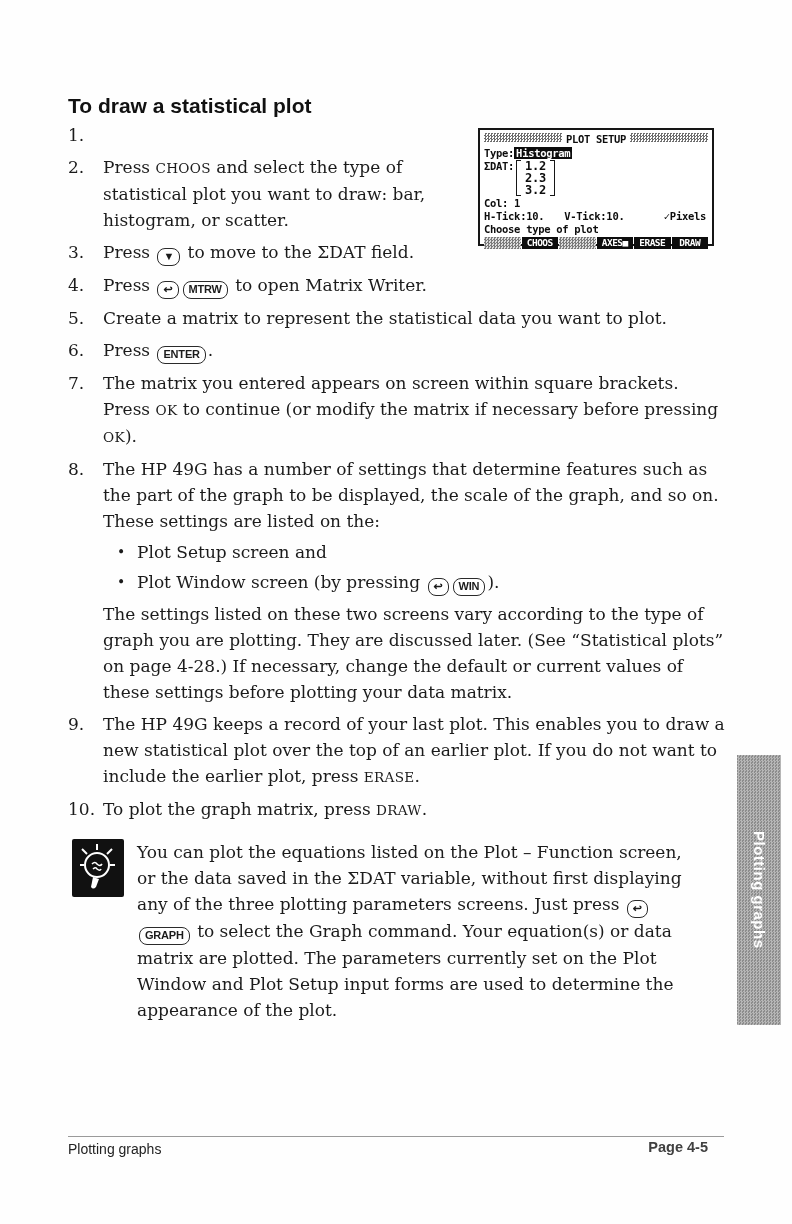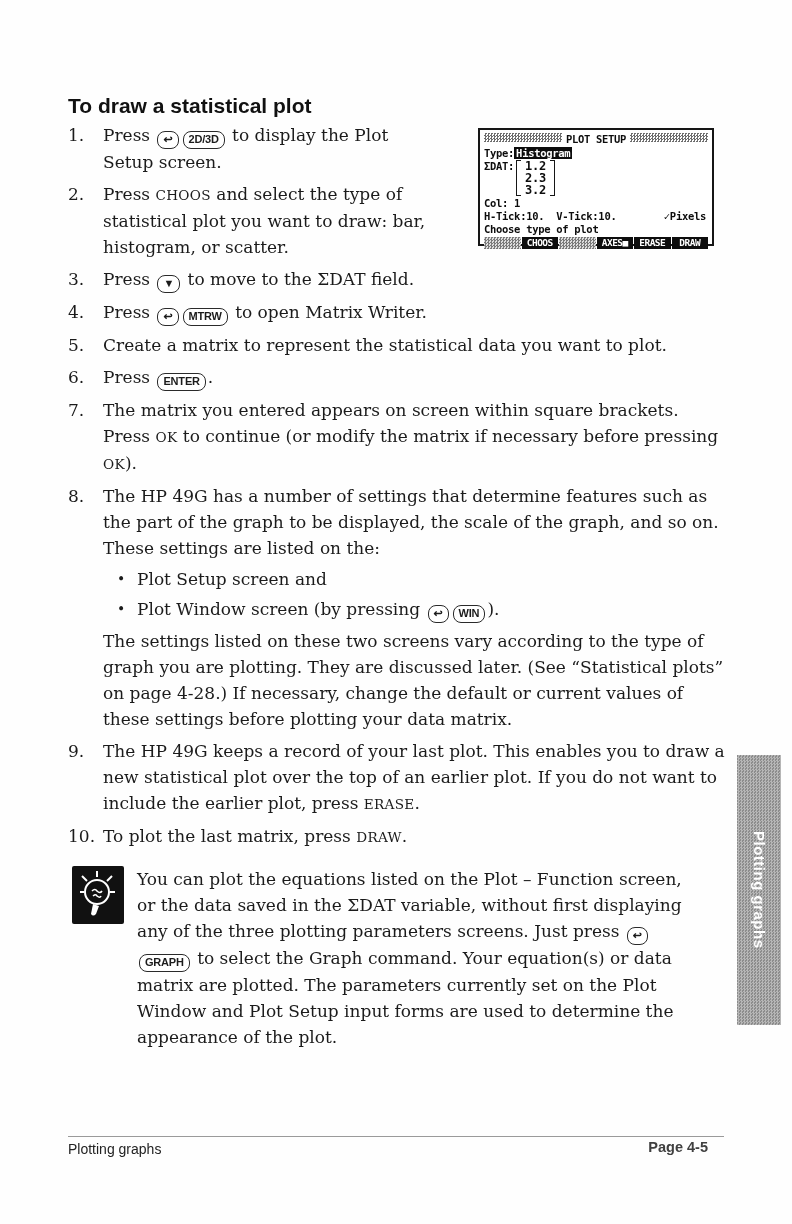--- a/index.html
+++ b/index.html
@@ -30,21 +30,21 @@
   .calc-title .t{padding:0 4px;font-size:10.5px;}
   .calc-row{height:13px;white-space:nowrap;}
   .inv{background:#0d0d0d;color:#fff;padding:0 2px;}
   .sdat{display:flex;height:36px;overflow:hidden;margin-bottom:1px;}
   .sdat .lbl{flex:0 0 auto;}
   .matrix{display:flex;margin-left:2px;}
   .lbrack{width:4px;border:1.6px solid #161616;border-right:none;}
   .rbrack{width:4px;border:1.6px solid #161616;border-left:none;}
   .mrows{padding:0 4px;line-height:12px;font-size:12px;}
   .ticks{display:flex;height:13px;}
-  .ticks .vt{margin-left:12px;}
+  .ticks .vt{margin-left:20px;}
   .ticks .px{margin-left:auto;margin-right:2px;}
   .calc-menu{display:flex;gap:1px;height:12px;margin-top:1px;}
   .mcell{flex:1;text-align:center;font-size:9.5px;line-height:12px;letter-spacing:-0.5px;overflow:hidden;}
   .mcell.filled{background:#0d0d0d;color:#fff;}
   .mcell.empty{background:repeating-conic-gradient(#7a7a7a 0% 25%, #ddd 0% 50%) 0 0/3px 3px;}
   
   .note{display:flex;margin-top:16px;}
   .note-icon{flex:0 0 52px;margin-left:4px;}
   .note-text{margin-left:13px;max-width:562px;}
   
@@ -64,21 +64,20 @@
 <body>
 
 <div class="page">
 
   <div class="heading">To draw a statistical plot</div>
 
   <div class="content">
     <div id="steps">
         <div class="step narrow">
           <span class="num">1.</span>
-          <div class="stext"><span>Press </span><span class="key">↩</span><span class="key">2D/3D</span><span> to display the Plot Setup screen.</span></div>
         </div>
         <div class="step narrow">
           <span class="num">2.</span>
           <div class="stext"><span>Press </span><span class="sc">CHOOS</span><span> and select the type of statistical plot you want to draw: bar, histogram, or scatter.</span></div>
         </div>
         <div class="step">
           <span class="num">3.</span>
           <div class="stext"><span>Press </span><span class="key">▼</span><span> to move to the ΣDAT field.</span></div>
         </div>
         <div class="step">
@@ -109,21 +108,21 @@
                 <div><span>Plot Window screen (by pressing </span><span class="key">↩</span><span class="key">WIN</span><span>).</span></div>
               </div>
             </div><div class="after"><span>The settings listed on these two screens vary according to the type of graph you are plotting. They are discussed later. (See “Statistical plots” on page 4-28.) If necessary, change the default or current values of these settings before plotting your data matrix.</span></div></div>
         </div>
         <div class="step">
           <span class="num">9.</span>
           <div class="stext"><span>The HP 49G keeps a record of your last plot. This enables you to draw a new statistical plot over the top of an earlier plot. If you do not want to include the earlier plot, press </span><span class="sc">ERASE</span><span>.</span></div>
         </div>
         <div class="step">
           <span class="num">10.</span>
-          <div class="stext"><span>To plot the last matrix, press </span><span class="sc">DRAW</span><span>.</span></div>
+          <div class="stext"><span>To plot the graph matrix, press </span><span class="sc">DRAW</span><span>.</span></div>
         </div>
       </div>
 
     <div class="note">
       <div class="note-icon">
         <svg width="52" height="58" viewBox="0 0 52 58" xmlns="http://www.w3.org/2000/svg">
           <rect x="0" y="0" width="52" height="58" rx="2" fill="#111"></rect>
           <circle cx="25" cy="26" r="12" fill="none" stroke="#fff" stroke-width="2"></circle>
           <path d="M20 25 q3 -3 5 0 q3 3 5 0" fill="none" stroke="#fff" stroke-width="1.6"></path>
           <path d="M21 30 q3 -2.5 4 0 q3 2.5 4 0" fill="none" stroke="#fff" stroke-width="1.6"></path>

